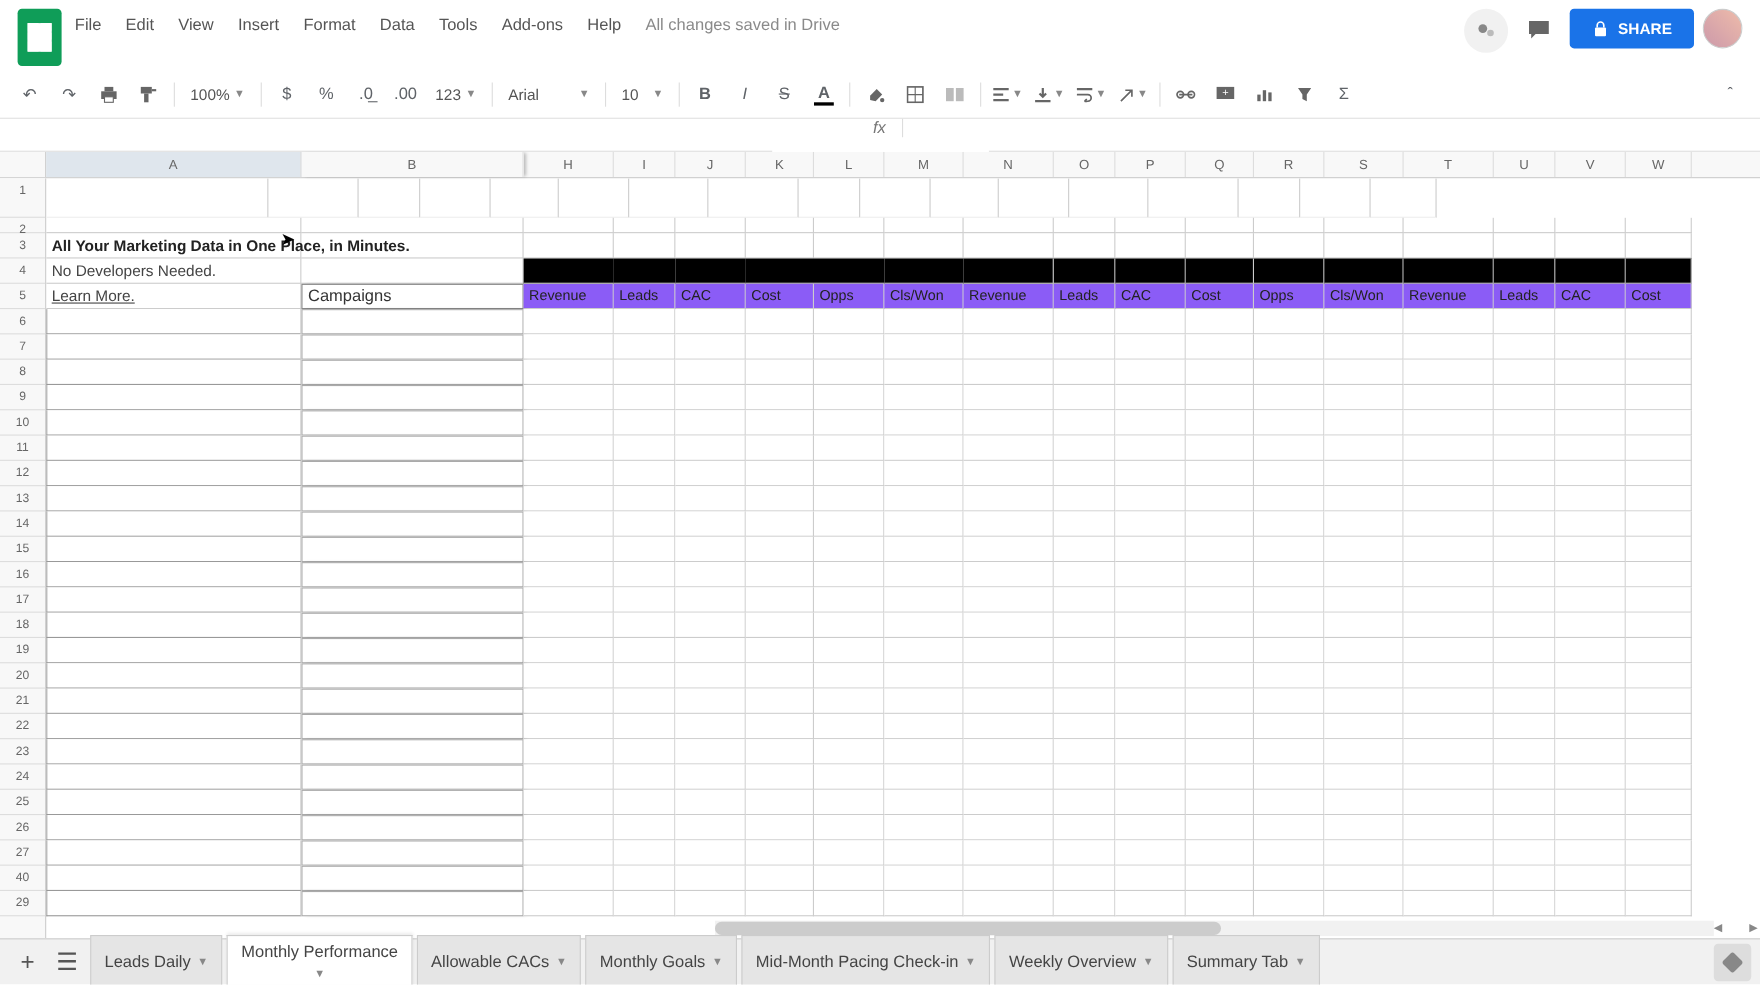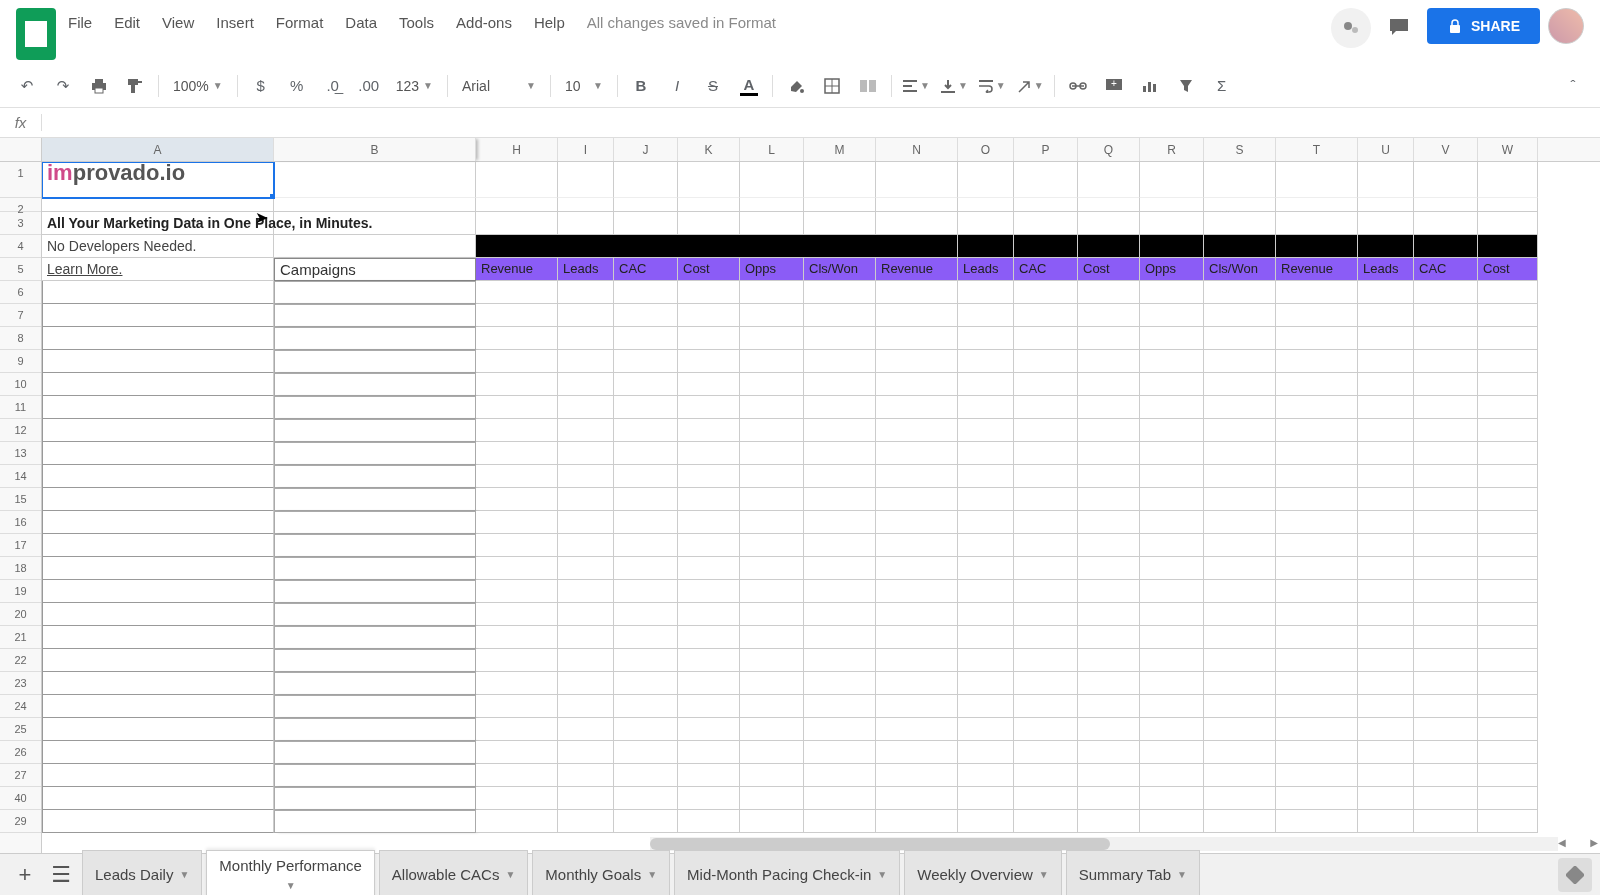--- a/index.html
+++ b/index.html
@@ -26,21 +26,21 @@
 
 .toolbar { display: flex; align-items: center; padding: 6px 10px; border-bottom: 1px solid #e0e0e0; gap: 2px; height: 44px; }
 .tb-btn { min-width: 34px; height: 30px; display:flex; align-items:center; justify-content:center; color:#5f6368; cursor:pointer; font-size:15px; padding:0 4px; }
 .tb-sel { display:flex; align-items:center; gap:4px; padding: 0 8px; font-size: 14px; color:#555; }
 .tb-sep { width:1px; height:22px; background:#ddd; margin:0 4px; }
 .collapse-arr { margin-left:auto; }
 .text-color-underline { display:flex; flex-direction:column; align-items:center; }
 .text-color-underline .bar { width:18px; height:3px; background:#000; }
 
 
-.formula-bar { display:flex; align-items:center; height:30px; border-bottom:1px solid #ddd; }
+.formula-bar { display:flex; align-items:center; height:30px; border-bottom:1px solid #ddd;flex-direction:column; }
 .fx-label { width:42px; text-align:center; font-style:italic; color:#777; border-right:1px solid #ddd; font-size:15px; }
 .fx-input { flex:1; padding:0 8px; border:none; outline:none; font-size:14px; }
 
 
 .grid-wrap { position:relative; height: calc(100% - 64px - 44px - 30px - 42px); overflow:hidden; }
 .col-headers { display:flex; height:24px; background:#f8f8f8; border-bottom:1px solid #ccc; }
 .corner-box { width:42px; border-right:1px solid #ccc; background:#f8f8f8; }
 .col-h { border-right:1px solid #ddd; text-align:center; font-size:12px; color:#666; line-height:24px; flex-shrink:0; }
 .col-A-h { background:#dfe6ed; }
 .grid-body { display:flex; height:calc(100% - 24px); overflow:hidden; }
@@ -109,21 +109,21 @@
     <div class="menu-bar">
       <span>File</span>
       <span>Edit</span>
       <span>View</span>
       <span>Insert</span>
       <span>Format</span>
       <span>Data</span>
       <span>Tools</span>
       <span>Add-ons</span>
       <span>Help</span>
-      <span class="save-state">All changes saved in Format</span>
+      <span class="save-state">All changes saved in Drive</span>
     </div>
   </div>
   <div class="header-right">
     <div class="icon-btn round">
         <svg width="20" height="20" viewBox="0 0 20 20">
           <circle cx="7" cy="8" r="4" fill="#888"></circle>
           <circle cx="14" cy="12" r="3" fill="#bbb"></circle>
         </svg>
       </div>
     <div class="icon-btn">
@@ -331,21 +331,20 @@
         <div class="row-h">24</div>
         <div class="row-h">25</div>
         <div class="row-h">26</div>
         <div class="row-h">27</div>
         <div class="row-h">40</div>
         <div class="row-h">29</div>
       </div>
     <div class="cells" id="cells">
 
     <div class="row r1" style="height: 36px;">
-          <div class="cell cA logo-cell selected"><span style="font-size:22px;"><span class="im">im</span><span class="rest">provado.io</span></span></div>
           <div class="cell cB frozen-right"></div>
           <div class="cell cH"></div>
           <div class="cell cI"></div>
           <div class="cell cJ"></div>
           <div class="cell cK"></div>
           <div class="cell cL"></div>
           <div class="cell cM"></div>
           <div class="cell cN"></div>
           <div class="cell cO"></div>
           <div class="cell cP"></div>

